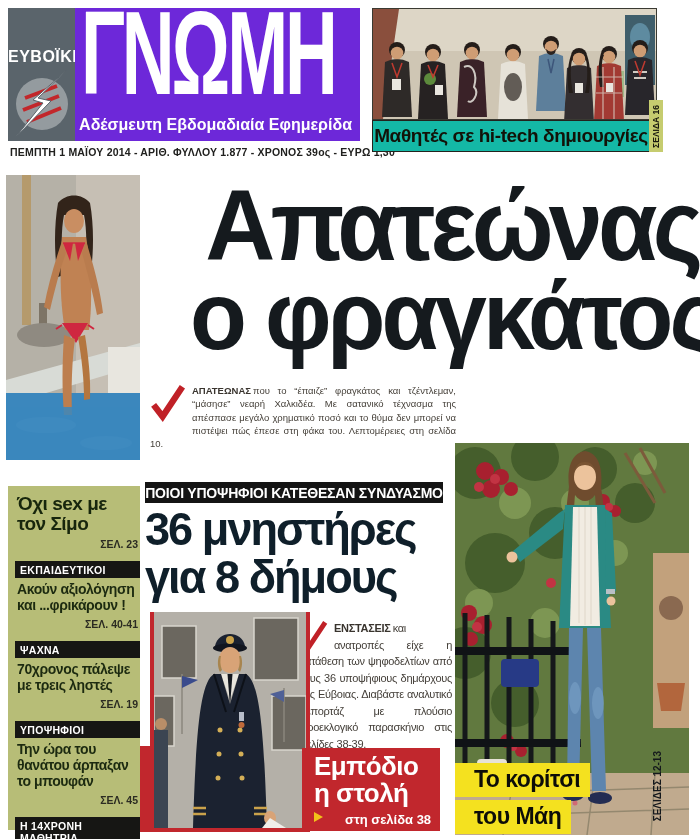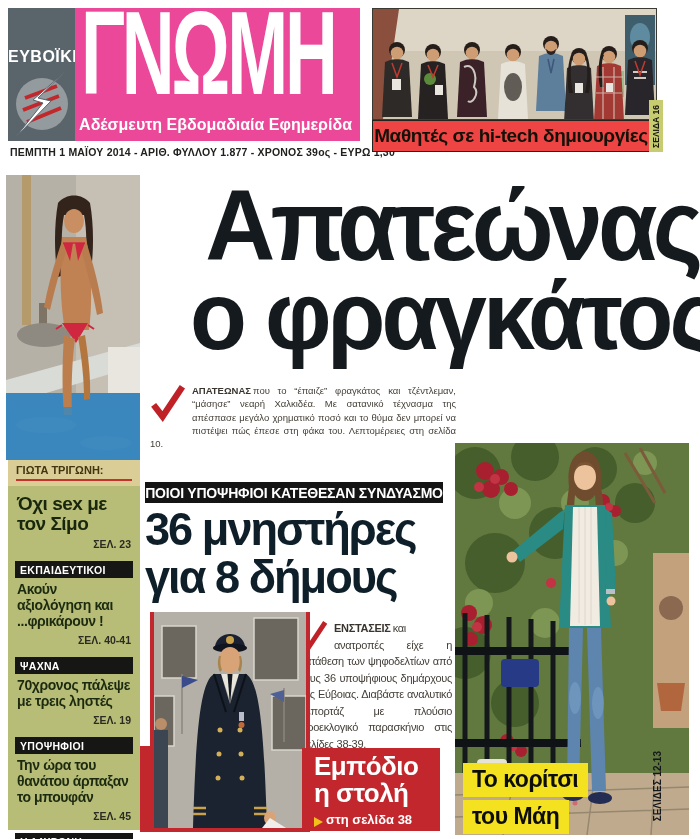--- a/index.html
+++ b/index.html
@@ -3,30 +3,30 @@
 <meta charset="utf-8">
 <style>
   html,body{margin:0;padding:0;background:#ffffff;}
   .page{position:relative;width:700px;height:839px;background:#fff;overflow:hidden;
         font-family:"Liberation Sans", sans-serif;}
   .abs{position:absolute;}
 
   
   .mast-gray{left:8px;top:8px;width:67px;height:133px;background:#5a646b;text-align:center;}
   .mast-region{color:#fff;font-weight:bold;font-size:16px;letter-spacing:.5px;margin-top:40px;}
-  .mast-red{left:75px;top:8px;width:285px;height:133px;background:#ec4899;overflow:hidden;}
+  .mast-red{left:75px;top:8px;width:285px;height:133px;background:#6d28d9;overflow:hidden;}
   .mast-title{color:#fff;font-weight:bold;font-size:118px;line-height:.88;letter-spacing:-5px;
               transform:scaleX(.62);transform-origin:left top;margin:-6px 0 0 6px;white-space:nowrap;}
   .mast-sub{position:absolute;right:8px;bottom:7px;color:#fff;font-weight:bold;font-size:16px;white-space:nowrap;margin-left:32px;}
   .dateline{left:10px;top:146px;width:352px;font-size:10.5px;font-weight:bold;color:#20201e;
             letter-spacing:.2px;white-space:nowrap;}
 
   
   .hitech-photo{left:372px;top:8px;width:283px;height:110px;border:1px solid #3a3a32;}
-  .hitech-bar{left:372px;top:120px;width:276px;height:30px;background:#ef4444;border:1px solid #23231d;
+  .hitech-bar{left:372px;top:120px;width:276px;height:30px;background:#14b8a6;border:1px solid #23231d;
               display:flex;align-items:center;justify-content:center;}
   .hitech-caption{font-size:19px;font-weight:bold;color:#121208;letter-spacing:-.4px;white-space:nowrap;}
   .vlabel{writing-mode:vertical-rl;transform:rotate(180deg);font-weight:bold;color:#18180f;}
   .hitech-page{left:649px;top:100px;width:14px;height:52px;background:#c6cc6f;
                display:flex;align-items:center;justify-content:center;}
   .hitech-page .vlabel{font-size:8.5px;}
 
   
   .lead-head{left:140px;top:176px;width:560px;text-align:center;color:#151a1e;font-weight:bold;padding-left:32px;}
   .lead-head .l1{font-size:101px;line-height:.98;letter-spacing:-5px;display:inline-block;
@@ -38,21 +38,21 @@
   .lead-par strong{color:#39342e;margin-right:2px;}
   .check{float:left;margin:0 6px 2px 0;}
 
   
   .side-photo{left:6px;top:175px;width:134px;height:285px;}
   .side-kicker{left:8px;top:460px;width:132px;height:26px;background:#dacd96;box-sizing:border-box;
                padding:4px 8px 0 8px;}
   .side-kicker .t{font-size:11px;font-weight:bold;color:#43350f;display:block;
                   border-bottom:2px solid #c2332a;padding-bottom:3px;}
   .side-box{left:8px;top:486px;width:132px;height:344px;background:#b7bd77;box-sizing:border-box;
-            padding:8px 9px 0 9px;}
+            padding:8px 2px 0 9px;}
   .side-title0{font-size:19px;font-weight:bold;color:#17260c;line-height:1.06;letter-spacing:-.5px;}
   .side-title{font-size:14px;font-weight:bold;color:#1c2a10;line-height:1.14;letter-spacing:-.4px;margin-top:4px;}
   .side-page{font-size:10.5px;font-weight:bold;color:#2b2b22;text-align:right;margin-top:4px;}
   .side-bar{background:#161614;color:#fff;font-size:10.5px;font-weight:bold;letter-spacing:.3px;
             padding:3px 5px 2px 5px;margin:11px -2px 0 -2px;}
 
   
   .elect-bar{left:145px;top:482px;width:298px;height:21px;background:#141414;color:#fff;
              display:flex;align-items:center;justify-content:center;}
   .elect-bar span{font-size:14px;font-weight:bold;letter-spacing:-.2px;white-space:nowrap;}
@@ -63,29 +63,29 @@
              text-align:justify;letter-spacing:-.3px;}
   .elect-par strong{color:#39342e;margin-right:2px;}
 
   
   .red-band{left:140px;top:746px;width:12px;height:86px;background:#c1272d;}
   .officer-photo{left:150px;top:612px;width:152px;height:216px;border-left:4px solid #c1272d;
                  border-right:4px solid #c1272d;border-bottom:4px solid #c1272d;}
   .uniform-box{left:302px;top:748px;width:138px;height:83px;background:#c1272d;box-sizing:border-box;
                padding:5px 10px 0 12px;}
   .uniform-box .h{color:#fff;font-weight:bold;font-size:26px;line-height:1.05;letter-spacing:-.5px;white-space:nowrap;}
-  .uniform-ref{margin-top:4px;display:flex;align-items:flex-end;gap:3px;}
+  .uniform-ref{margin-top:4px;display:flex;align-items:flex-start;gap:22px;}
   .uniform-ref .arrow{width:0;height:0;border-top:5px solid transparent;border-bottom:5px solid transparent;
                       border-left:9px solid #f2c21a;}
   .uniform-ref .t{color:#fff;font-weight:bold;font-size:13px;white-space:nowrap;}
 
   
   .garden{left:455px;top:443px;width:234px;height:392px;}
-  .ycap{position:absolute;left:8px;background:#f4e11f;color:#0d0d08;font-weight:bold;font-size:23px;
-        padding:3px 10px 4px 9px;letter-spacing:-.5px;white-space:nowrap;}
+  .ycap{position:absolute;left:0;background:#f4e11f;color:#0d0d08;font-weight:bold;font-size:23px;
+        padding:3px 10px 4px 19px;letter-spacing:-.5px;white-space:nowrap;}
   .ycap1{top:320px;}
   .ycap2{top:357px;}
   .garden-page{position:absolute;right:26px;top:300px;height:86px;display:flex;align-items:center;}
   .garden-page .vlabel{font-size:10px;color:#14181c;}
 </style>
 </head>
 <body>
 
 <div class="page">
 
@@ -210,23 +210,20 @@
       <polygon points="11,28 1,28 4,46" fill="#cf2740"></polygon>
       <path d="M-11,28 L11,28" stroke="#cf2740" stroke-width="1.4"></path>
       <polygon points="-12,108 14,108 2,128" fill="#cf2740"></polygon>
       <path d="M-12,110 L-18,114 M14,110 L20,114" stroke="#cf2740" stroke-width="2"></path>
       <path d="M-10,120 C-12,150 -12,175 -10,200 L-2,200 C-3,172 -2,145 1,124 Z" fill="#bd7e4e"></path>
       <path d="M4,122 C8,145 10,165 10,185 L16,184 C17,162 14,140 11,120 Z" fill="#b4763f"></path>
     </g>
     <rect y="232" width="134" height="53" fill="#3b87bd" opacity=".85"></rect>
   </svg>
 
-  <div class="abs side-kicker">
-    <span class="t">ΓΙΩΤΑ ΤΡΙΓΩΝΗ:</span>
-  </div>
 
   <div class="abs side-box">
     <div>
       <div class="side-title0">Όχι sex με τον Σίμο</div>
       <div class="side-page">ΣΕΛ. 23</div>
     </div>
     <div>
       <div class="side-bar">ΕΚΠΑΙΔΕΥΤΙΚΟΙ</div>
       <div class="side-title">Ακούν αξιολόγηση και ...φρικάρουν !</div>
       <div class="side-page">ΣΕΛ. 40-41</div>

